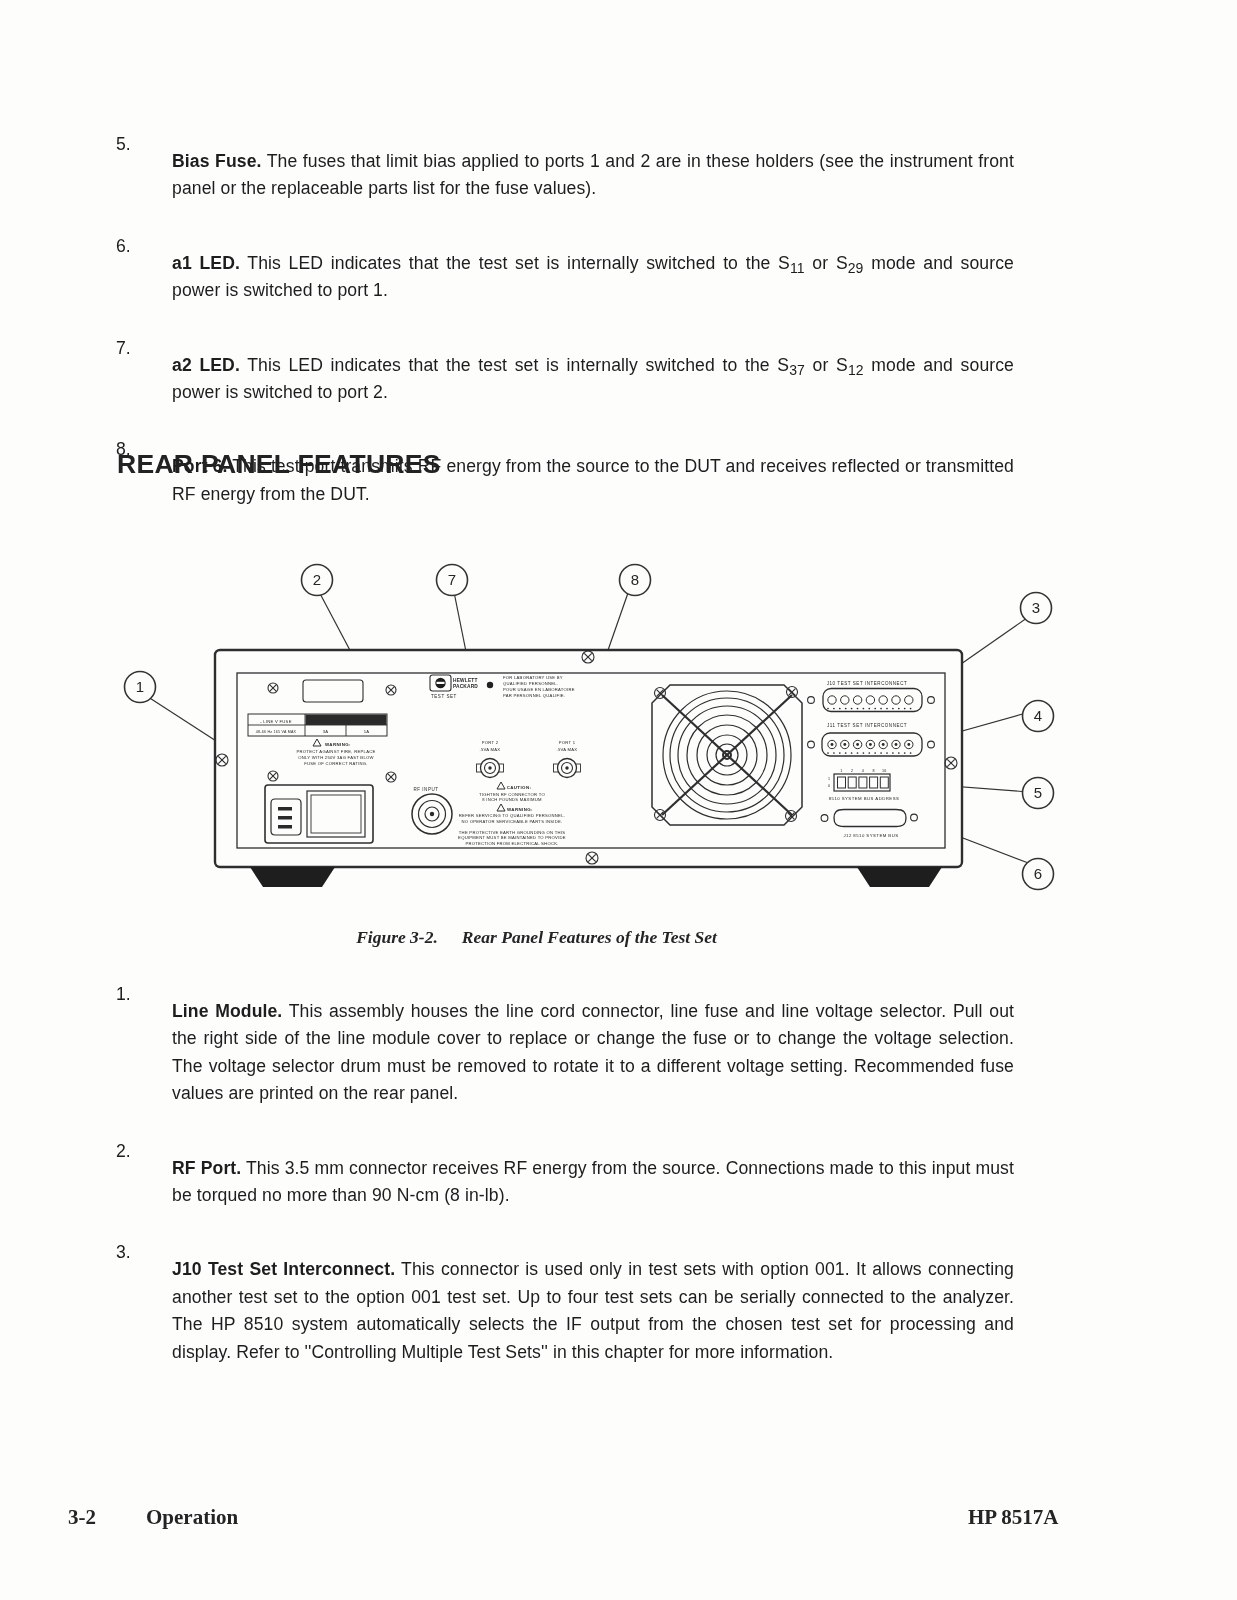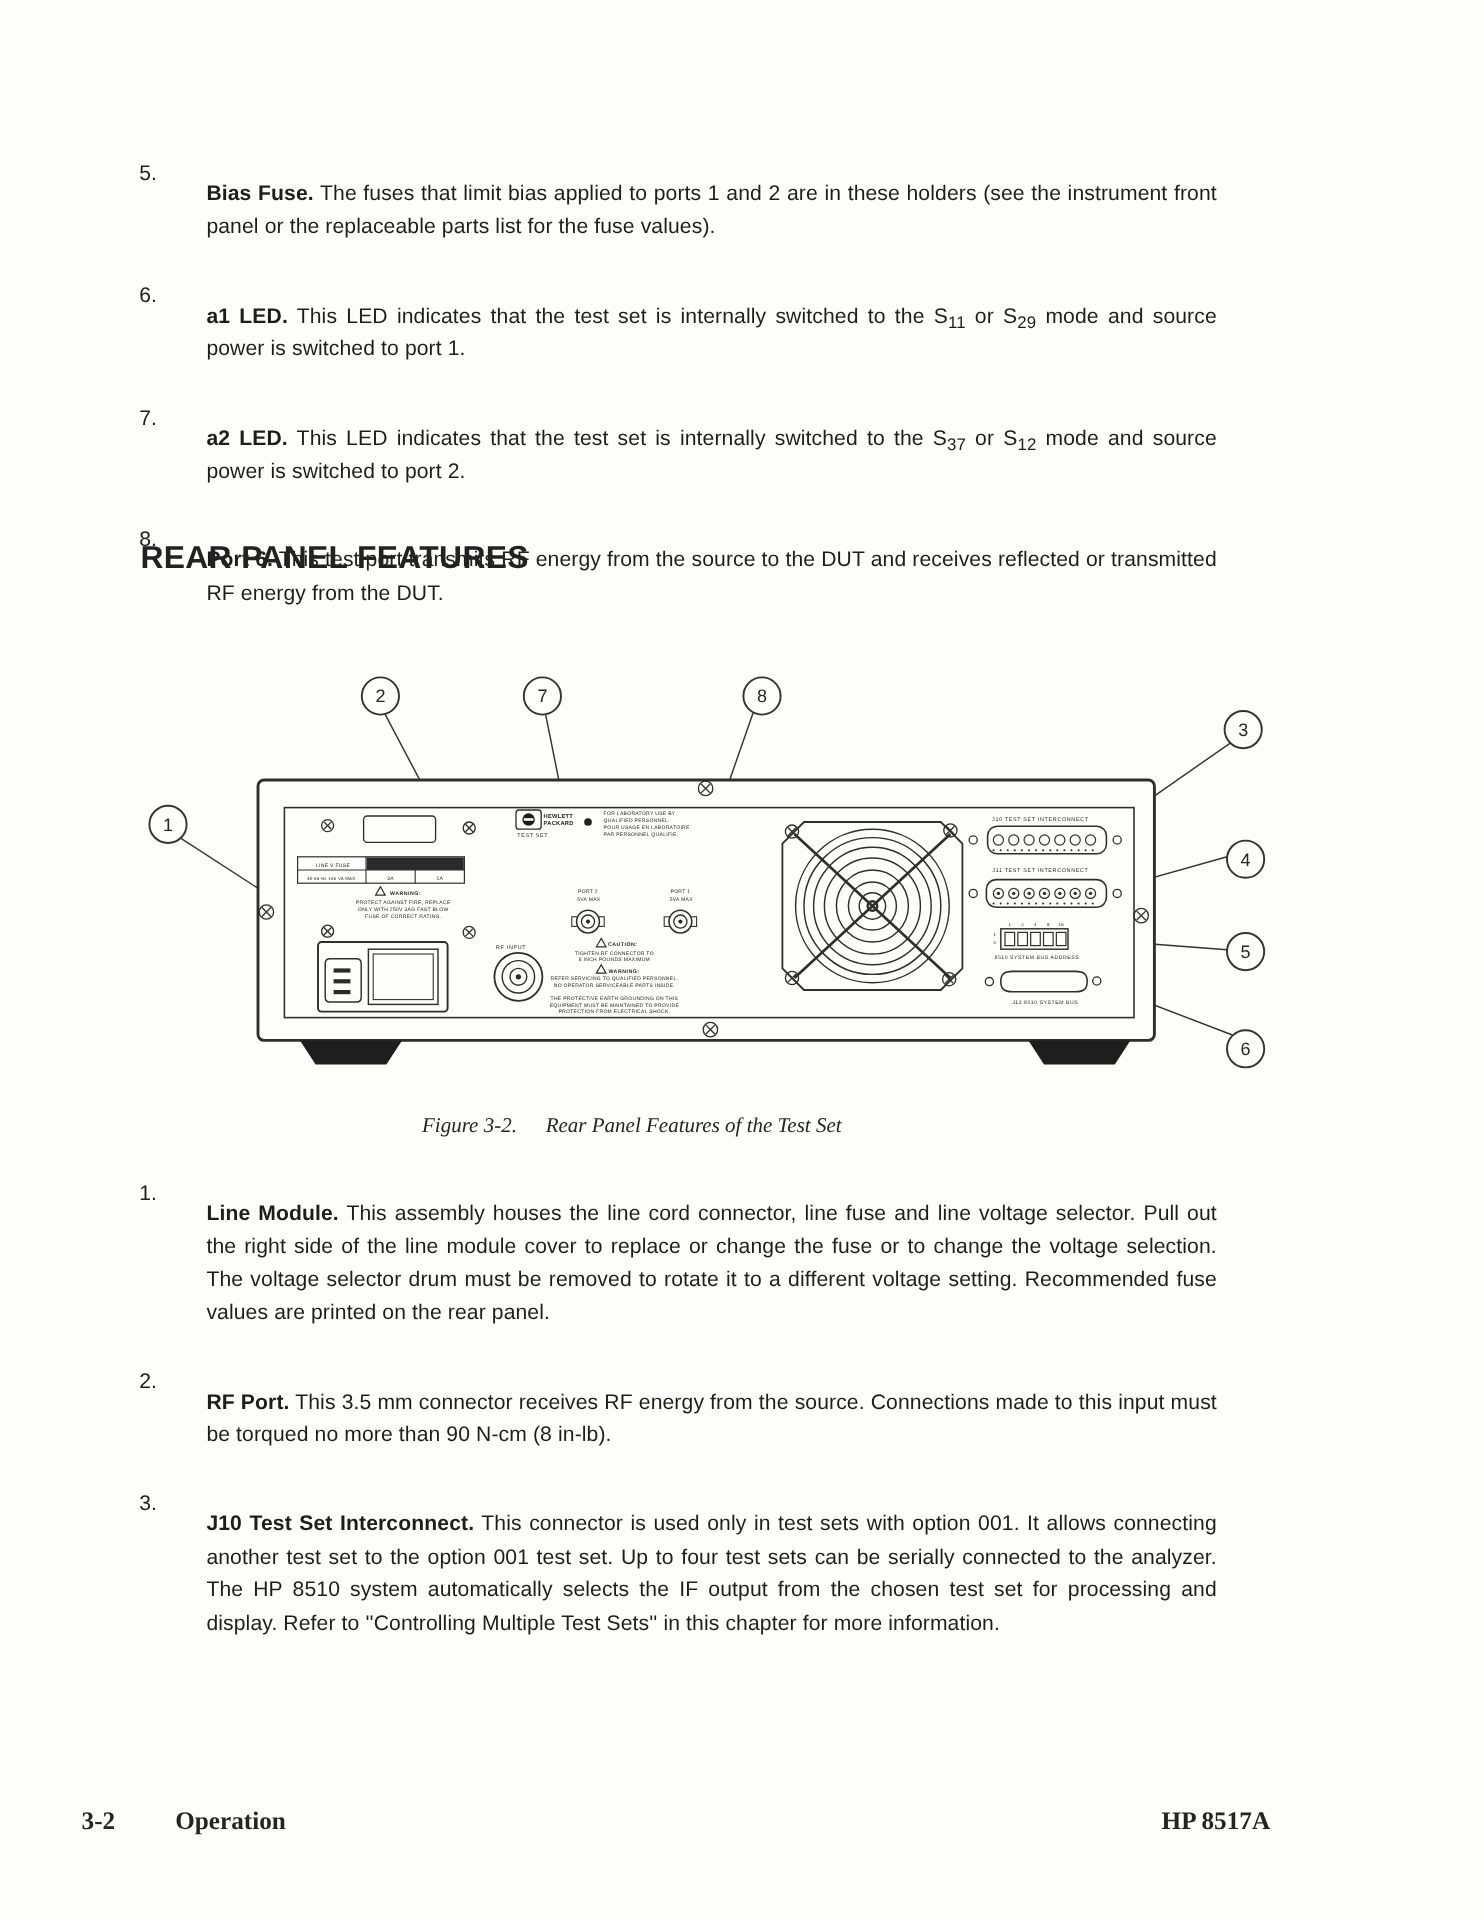--- a/index.html
+++ b/index.html
@@ -7,22 +7,22 @@
         font-family:"Liberation Sans",sans-serif;color:#1d1d1d;overflow:hidden;margin:0 auto;}
   .list{position:absolute;left:116px;margin:0;padding:0;list-style:none;width:915px;}
   .list li{display:flex;margin-bottom:13px;}
   .list .num{width:39px;flex:none;font-size:17.6px;line-height:27.4px;}
   .itext{margin:17px;text-align:justify;line-height:27.4px;font-size:17.6px;width:876px;
          letter-spacing:0.1px;}
   .itext b{font-weight:700;}
   .itext sub{font-size:14px;line-height:0;vertical-align:-4px;}
   .heading{position:absolute;left:117px;top:449px;font-size:26.5px;font-weight:700;
            letter-spacing:0.3px;color:#222;}
-  .caption{position:absolute;left:94px;top:927px;width:865px;text-align:center;
-           font-family:"Liberation Serif",serif;font-style:italic;font-weight:400;
+  .caption{position:absolute;left:104px;top:927px;width:865px;text-align:center;
+           font-family:"Liberation Serif",serif;font-style:italic;font-weight:700;
            font-size:17.5px;color:#242424;}
   .caption .cap-label{margin-right:24px;}
   .footer-item{position:absolute;font-family:"Liberation Serif",serif;font-size:21px;
            font-weight:700;color:#242424;}
   .fig-svg{position:absolute;left:110px;top:548px;width:1000px;height:360px;}
   .fig-svg text{font-family:"Liberation Sans",sans-serif;fill:#262626;}
   .t-label{font-size:4.5px;letter-spacing:0.55px;}
   .t-tiny{font-size:4.2px;letter-spacing:0.25px;}
   .t-bold{font-size:4.4px;font-weight:700;letter-spacing:0.4px;}
   .t-callout{font-size:15px;}

